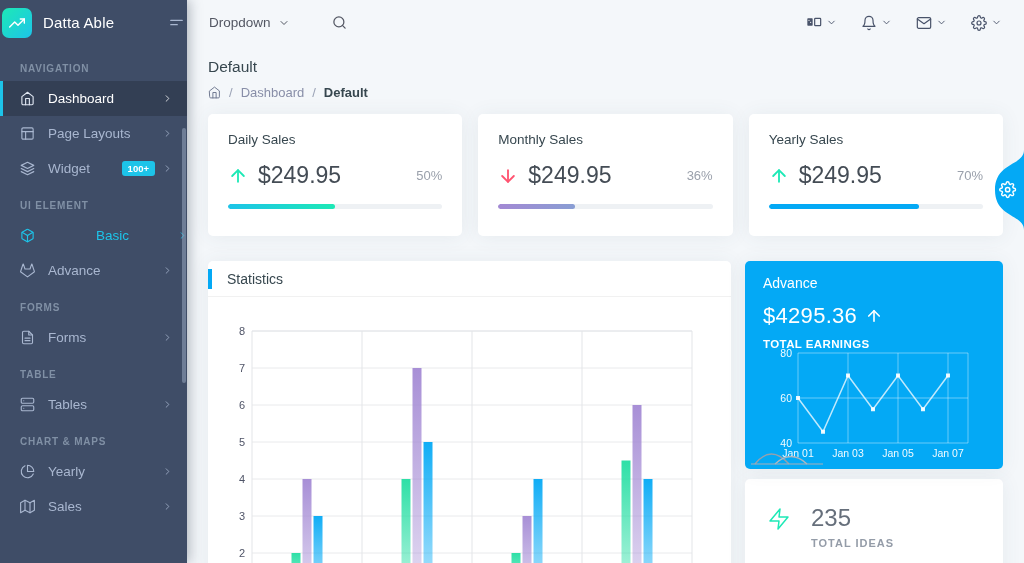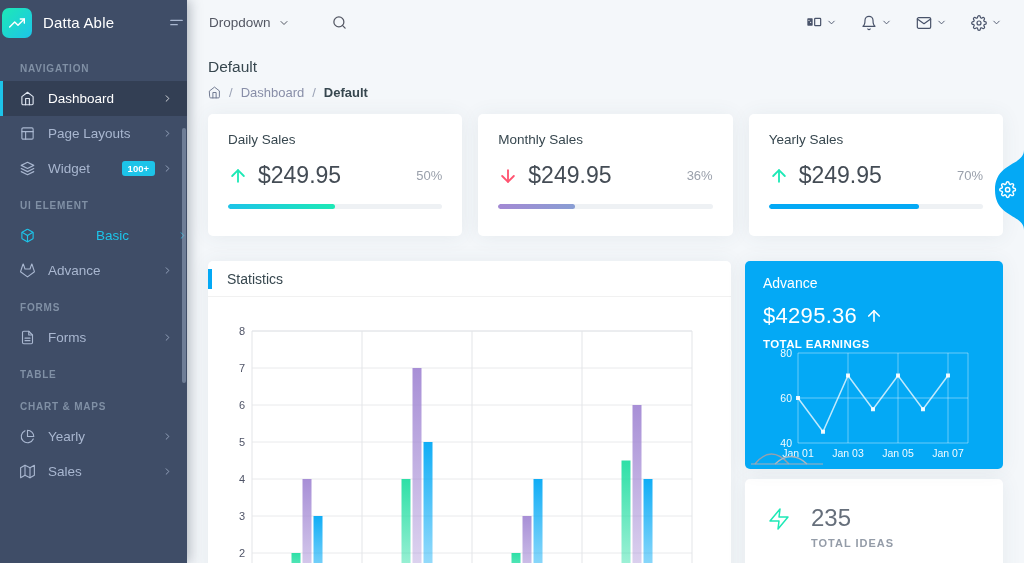--- a/index.html
+++ b/index.html
@@ -197,20 +197,36 @@
           </svg>
         </span>
         <span class="nav-label">Forms</span>
         <span class="nav-chevron">
           <svg viewBox="0 0 24 24" width="11" height="11" fill="none" stroke="currentColor" stroke-width="2" stroke-linecap="round" stroke-linejoin="round">
             <polyline points="9 18 15 12 9 6"></polyline>
           </svg>
         </span>
       </a>
       <div class="nav-caption">TABLE</div>
+      <a class="nav-item">
+        <span class="nav-icon">
+          <svg viewBox="0 0 24 24" width="15" height="15" fill="none" stroke="currentColor" stroke-width="1.8" stroke-linecap="round" stroke-linejoin="round">
+            <rect x="2" y="2" width="20" height="8" rx="2"></rect>
+            <rect x="2" y="14" width="20" height="8" rx="2"></rect>
+            <line x1="6" y1="6" x2="6.01" y2="6"></line>
+            <line x1="6" y1="18" x2="6.01" y2="18"></line>
+          </svg>
+        </span>
+        <span class="nav-label">Tables</span>
+        <span class="nav-chevron">
+          <svg viewBox="0 0 24 24" width="11" height="11" fill="none" stroke="currentColor" stroke-width="2" stroke-linecap="round" stroke-linejoin="round">
+            <polyline points="9 18 15 12 9 6"></polyline>
+          </svg>
+        </span>
+      </a>
       <div class="nav-caption">CHART &amp; MAPS</div>
       <a class="nav-item">
         <span class="nav-icon">
           <svg viewBox="0 0 24 24" width="15" height="15" fill="none" stroke="currentColor" stroke-width="1.8" stroke-linecap="round" stroke-linejoin="round">
             <path d="M21.21 15.89A10 10 0 1 1 8 2.83"></path>
             <path d="M22 12A10 10 0 0 0 12 2v10z"></path>
           </svg>
         </span>
         <span class="nav-label">Yearly</span>
         <span class="nav-chevron">

